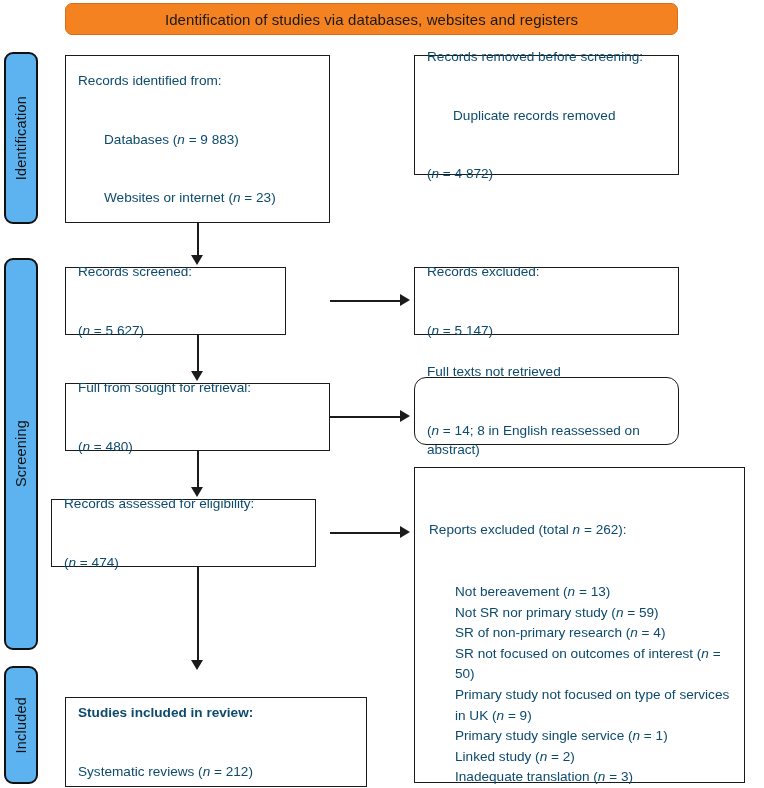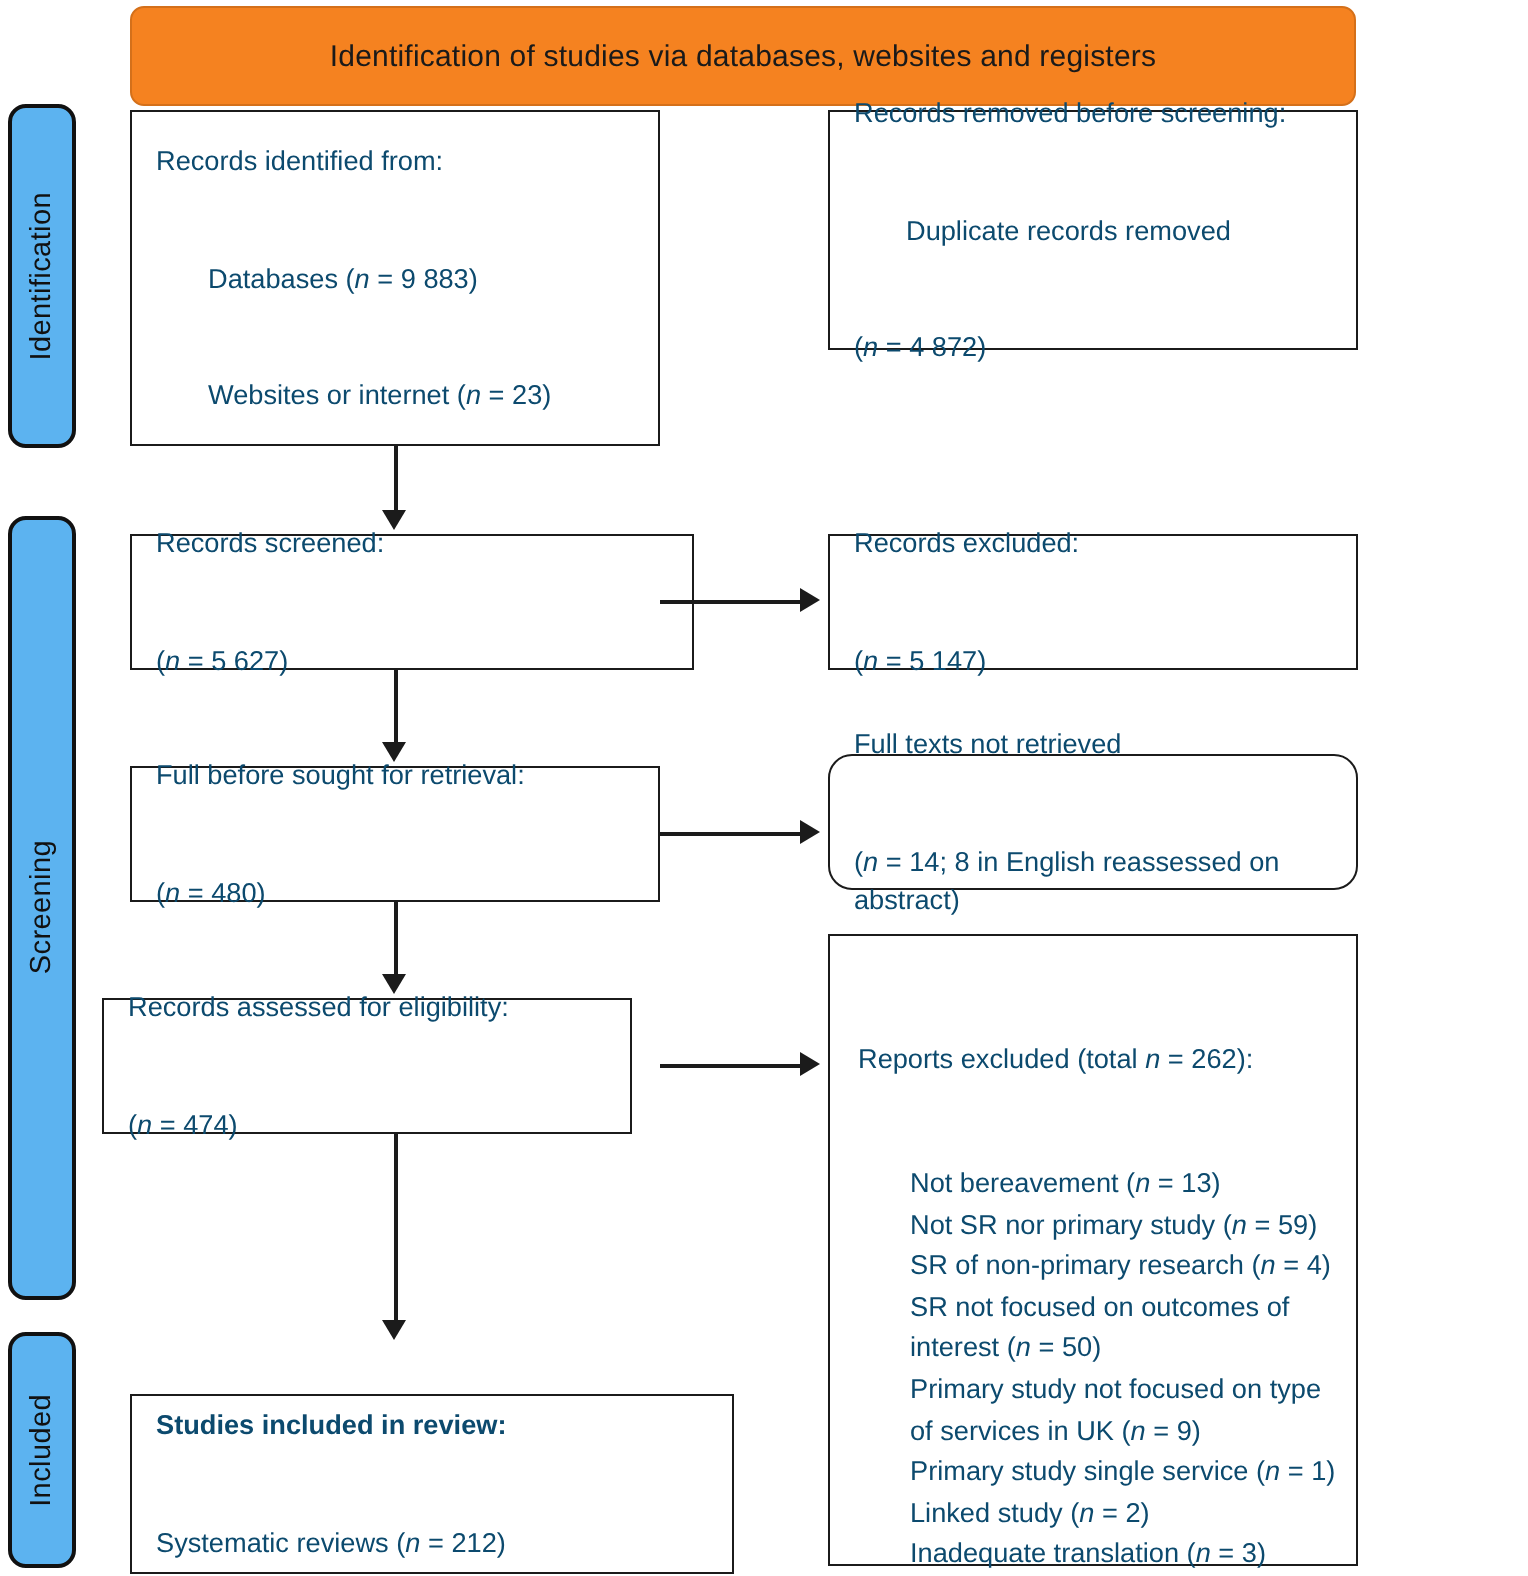--- a/index.html
+++ b/index.html
@@ -13,21 +13,21 @@
     height:788px;
     background:#ffffff;
     overflow:hidden;
     color:#231f20;
   }
 
   
   .banner{
     position:absolute;
     left:65px; top:3px;
-    width:613px; height:50px;
+    width:613px; height:32px;
     background:#F58220;
     border:1.5px solid #D4701A;
     border-radius:7px;
     box-sizing:border-box;
     display:flex; align-items:center; justify-content:center;
   }
   .banner span{
     font-size:15px;
     color:#1a1a1a;
     letter-spacing:.1px;
@@ -76,26 +76,26 @@
   .box .txt.mid{ top:50%; transform:translateY(-50%); }
 
   .ind{ padding-left:26px; display:block; }
   .noind{ display:block; }
   .bold{ font-weight:bold; }
   i{ font-style:italic; }
 
   
   #box-identified        { left:65px;  top:55px;  width:265px; height:168px; }
   #box-removed           { left:414px; top:55px;  width:265px; height:120px; }
-  #box-screened          { left:65px;  top:267px; width:282px; height:68px; }
+  #box-screened          { left:65px;  top:267px; width:221px; height:68px; }
   #box-excluded          { left:414px; top:267px; width:265px; height:68px;text-decoration:underline; }
   #box-fulltext-sought   { left:65px;  top:383px; width:265px; height:68px; }
   #box-fulltext-notretr  { left:414px; top:377px; width:265px; height:68px;border-radius:12px; }
   #box-assessed          { left:51px;  top:499px; width:265px; height:68px;padding-left:40px; }
-  #box-reports-excluded  { left:414px; top:467px; width:265px; height:316px; }
+  #box-reports-excluded  { left:414px; top:467px; width:331px; height:316px; }
   #box-included          { left:65px;  top:697px; width:302px; height:90px; }
 
   #box-reports-excluded .txt{ left:14px; right:6px; top:11px; font-size:13.6px; line-height:20.6px; }
 
   
   .vline{
     position:absolute;
     width:1.7px;
     background:#1b1b1b;
   }
@@ -181,21 +181,21 @@
 
   <div class="box" id="box-excluded">
     <div class="txt mid">
       <span class="noind">Records excluded:</span>
       <span class="noind">(<i>n</i> = 5 147)</span>
     </div>
   </div>
 
   <div class="box" id="box-fulltext-sought">
     <div class="txt mid">
-      <span class="noind">Full before sought for retrieval:</span>
+      <span class="noind">Full from sought for retrieval:</span>
       <span class="noind">(<i>n</i> = 480)</span>
     </div>
   </div>
 
   <div class="box" id="box-fulltext-notretr">
     <div class="txt mid">
       <span class="noind">Full texts not retrieved</span>
       <span class="noind">(<i>n</i> = 14; 8 in English reassessed on abstract)</span>
     </div>
   </div>

